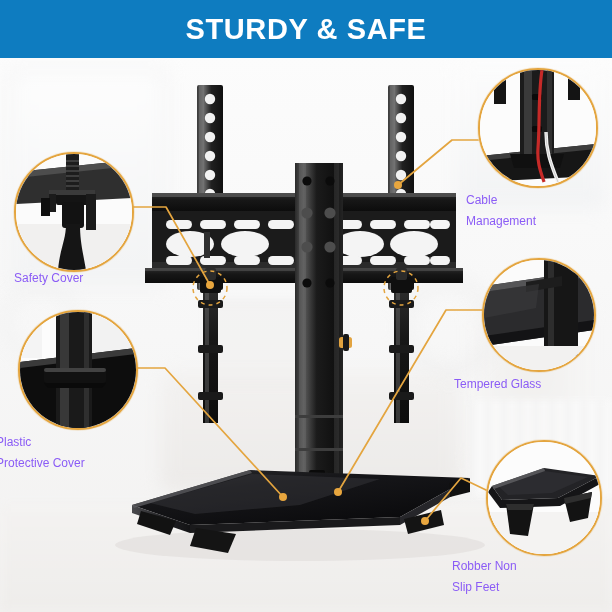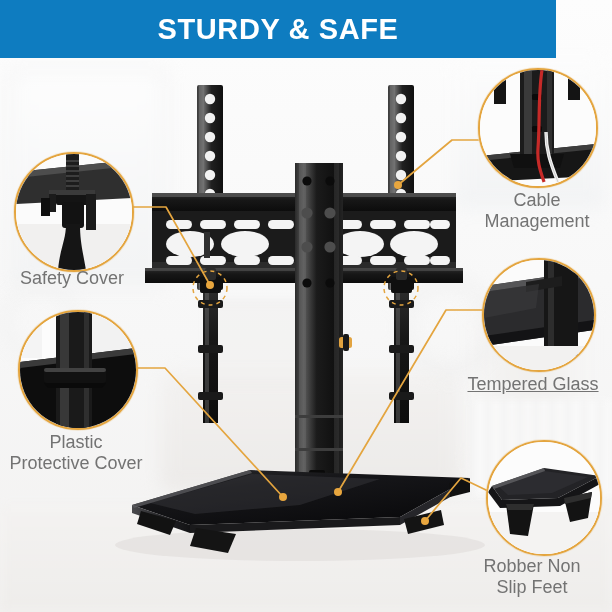--- a/index.html
+++ b/index.html
@@ -78,21 +78,21 @@
     left: 205px; top: 300px; width: 110px; height: 80px;
     background: #f1f0ef;
     border: 5px solid #ebeae9;
     filter: blur(4px);
   }
 
   
   .header {
     position: absolute;
     left: 0; top: 0;
-    width: 556px;
+    width: 612px;
     height: 58px;
     background: #0e7cc0;
     display: flex;
     align-items: center;
     justify-content: center;
     z-index: 40;
   }
   .header-title {
     color: #ffffff;
     font-size: 29px;
@@ -109,24 +109,24 @@
   .callout-circle {
     position: absolute;
     border-radius: 50%;
     border: 2px solid #e4a53f;
     overflow: hidden;
     background: #fdfdfd;
     box-shadow: 0 0 0 1px rgba(228,165,63,.18);
   }
   .callout-label {
     position: absolute;
-    color: #737373;
-    font-size: 18px;
+    color: #8b5cf6;
+    font-size: 12px;
     line-height: 21px;
-    text-align: center;
+    text-align: left;
     white-space: pre-line;
   }
 
   
   .lines {
     position: absolute;
     left: 0; top: 0;
     width: 612px; height: 612px;
     z-index: 20;
     pointer-events: none;
@@ -468,21 +468,21 @@
         <rect x="60" y="0" width="34" height="96" fill="#161616"></rect>
         <rect x="64" y="0" width="6" height="96" fill="#4a4a4a" opacity=".45"></rect>
 
         <path d="M42,22 L78,16 L78,26 L42,32 Z" fill="#1d1d1d"></path>
 
         <path d="M0,32 L55,24 L52,48 L0,58 Z" fill="#3d3d40" opacity=".5"></path>
 
         <rect x="0" y="86" width="110" height="24" fill="#f2f1f0"></rect>
       </svg>
     </div>
-    <div class="callout-label" style="left:454px; top:374px; width:158px;text-decoration:underline;">Tempered Glass</div>
+    <div class="callout-label" style="left:454px; top:374px; width:158px;">Tempered Glass</div>
   </div>
 
   <div class="callout">
     <div class="callout-circle" style="left:486px; top:440px; width:112px; height:112px;">
       <svg viewBox="0 0 112 112" width="112" height="112">
         <rect width="112" height="112" fill="#fcfcfc"></rect>
         <rect x="0" y="70" width="112" height="42" fill="#f4f3f2"></rect>
 
         <polygon points="4,44 56,26 112,34 70,56 14,58" fill="#232326"></polygon>
         <polygon points="10,44 56,29 100,35 64,51 20,53" fill="#303034" opacity=".7"></polygon>

